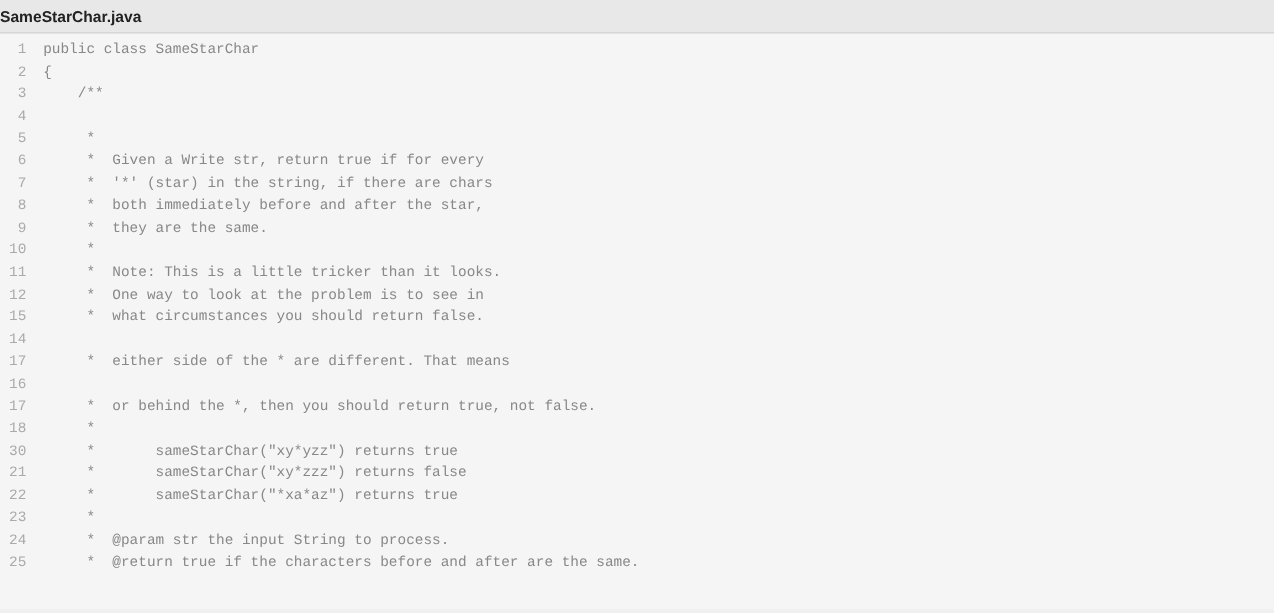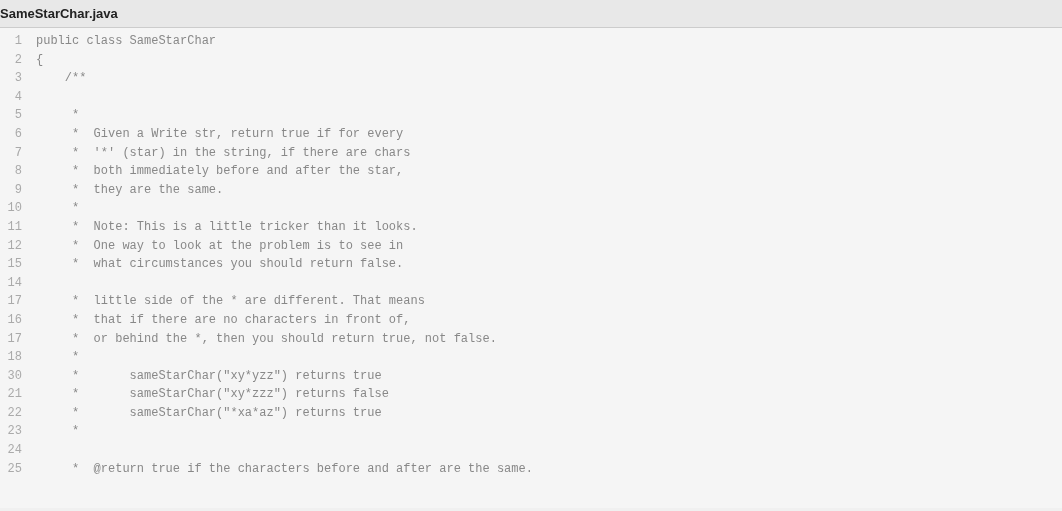--- a/index.html
+++ b/index.html
@@ -67,23 +67,23 @@
     <div class="code-line"><span class="line-number">5</span><span class="line-content">     *</span></div>
     <div class="code-line"><span class="line-number">6</span><span class="line-content">     *  Given a Write str, return true if for every</span></div>
     <div class="code-line"><span class="line-number">7</span><span class="line-content">     *  '*' (star) in the string, if there are chars</span></div>
     <div class="code-line"><span class="line-number">8</span><span class="line-content">     *  both immediately before and after the star,</span></div>
     <div class="code-line"><span class="line-number">9</span><span class="line-content">     *  they are the same.</span></div>
     <div class="code-line"><span class="line-number">10</span><span class="line-content">     *</span></div>
     <div class="code-line"><span class="line-number">11</span><span class="line-content">     *  Note: This is a little tricker than it looks.</span></div>
     <div class="code-line"><span class="line-number">12</span><span class="line-content">     *  One way to look at the problem is to see in</span></div>
     <div class="code-line"><span class="line-number">15</span><span class="line-content">     *  what circumstances you should return false.</span></div>
     <div class="code-line"><span class="line-number">14</span></div>
-    <div class="code-line"><span class="line-number">17</span><span class="line-content">     *  little side of the * are different. That means</span></div>
-    <div class="code-line"><span class="line-number">16</span><span class="line-content">     *  that if there are no characters in front of,</span></div>
+    <div class="code-line"><span class="line-number">17</span><span class="line-content">     *  either side of the * are different. That means</span></div>
+    <div class="code-line"><span class="line-number">16</span></div>
     <div class="code-line"><span class="line-number">17</span><span class="line-content">     *  or behind the *, then you should return true, not false.</span></div>
     <div class="code-line"><span class="line-number">18</span><span class="line-content">     *</span></div>
     <div class="code-line"><span class="line-number">30</span><span class="line-content">     *       sameStarChar("xy*yzz") returns true</span></div>
     <div class="code-line"><span class="line-number">21</span><span class="line-content">     *       sameStarChar("xy*zzz") returns false</span></div>
     <div class="code-line"><span class="line-number">22</span><span class="line-content">     *       sameStarChar("*xa*az") returns true</span></div>
     <div class="code-line"><span class="line-number">23</span><span class="line-content">     *</span></div>
-    <div class="code-line"><span class="line-number">24</span></div>
+    <div class="code-line"><span class="line-number">24</span><span class="line-content">     *  @param str the input String to process.</span></div>
     <div class="code-line"><span class="line-number">25</span><span class="line-content">     *  @return true if the characters before and after are the same.</span></div>
   </div>
 
 </body></html>

